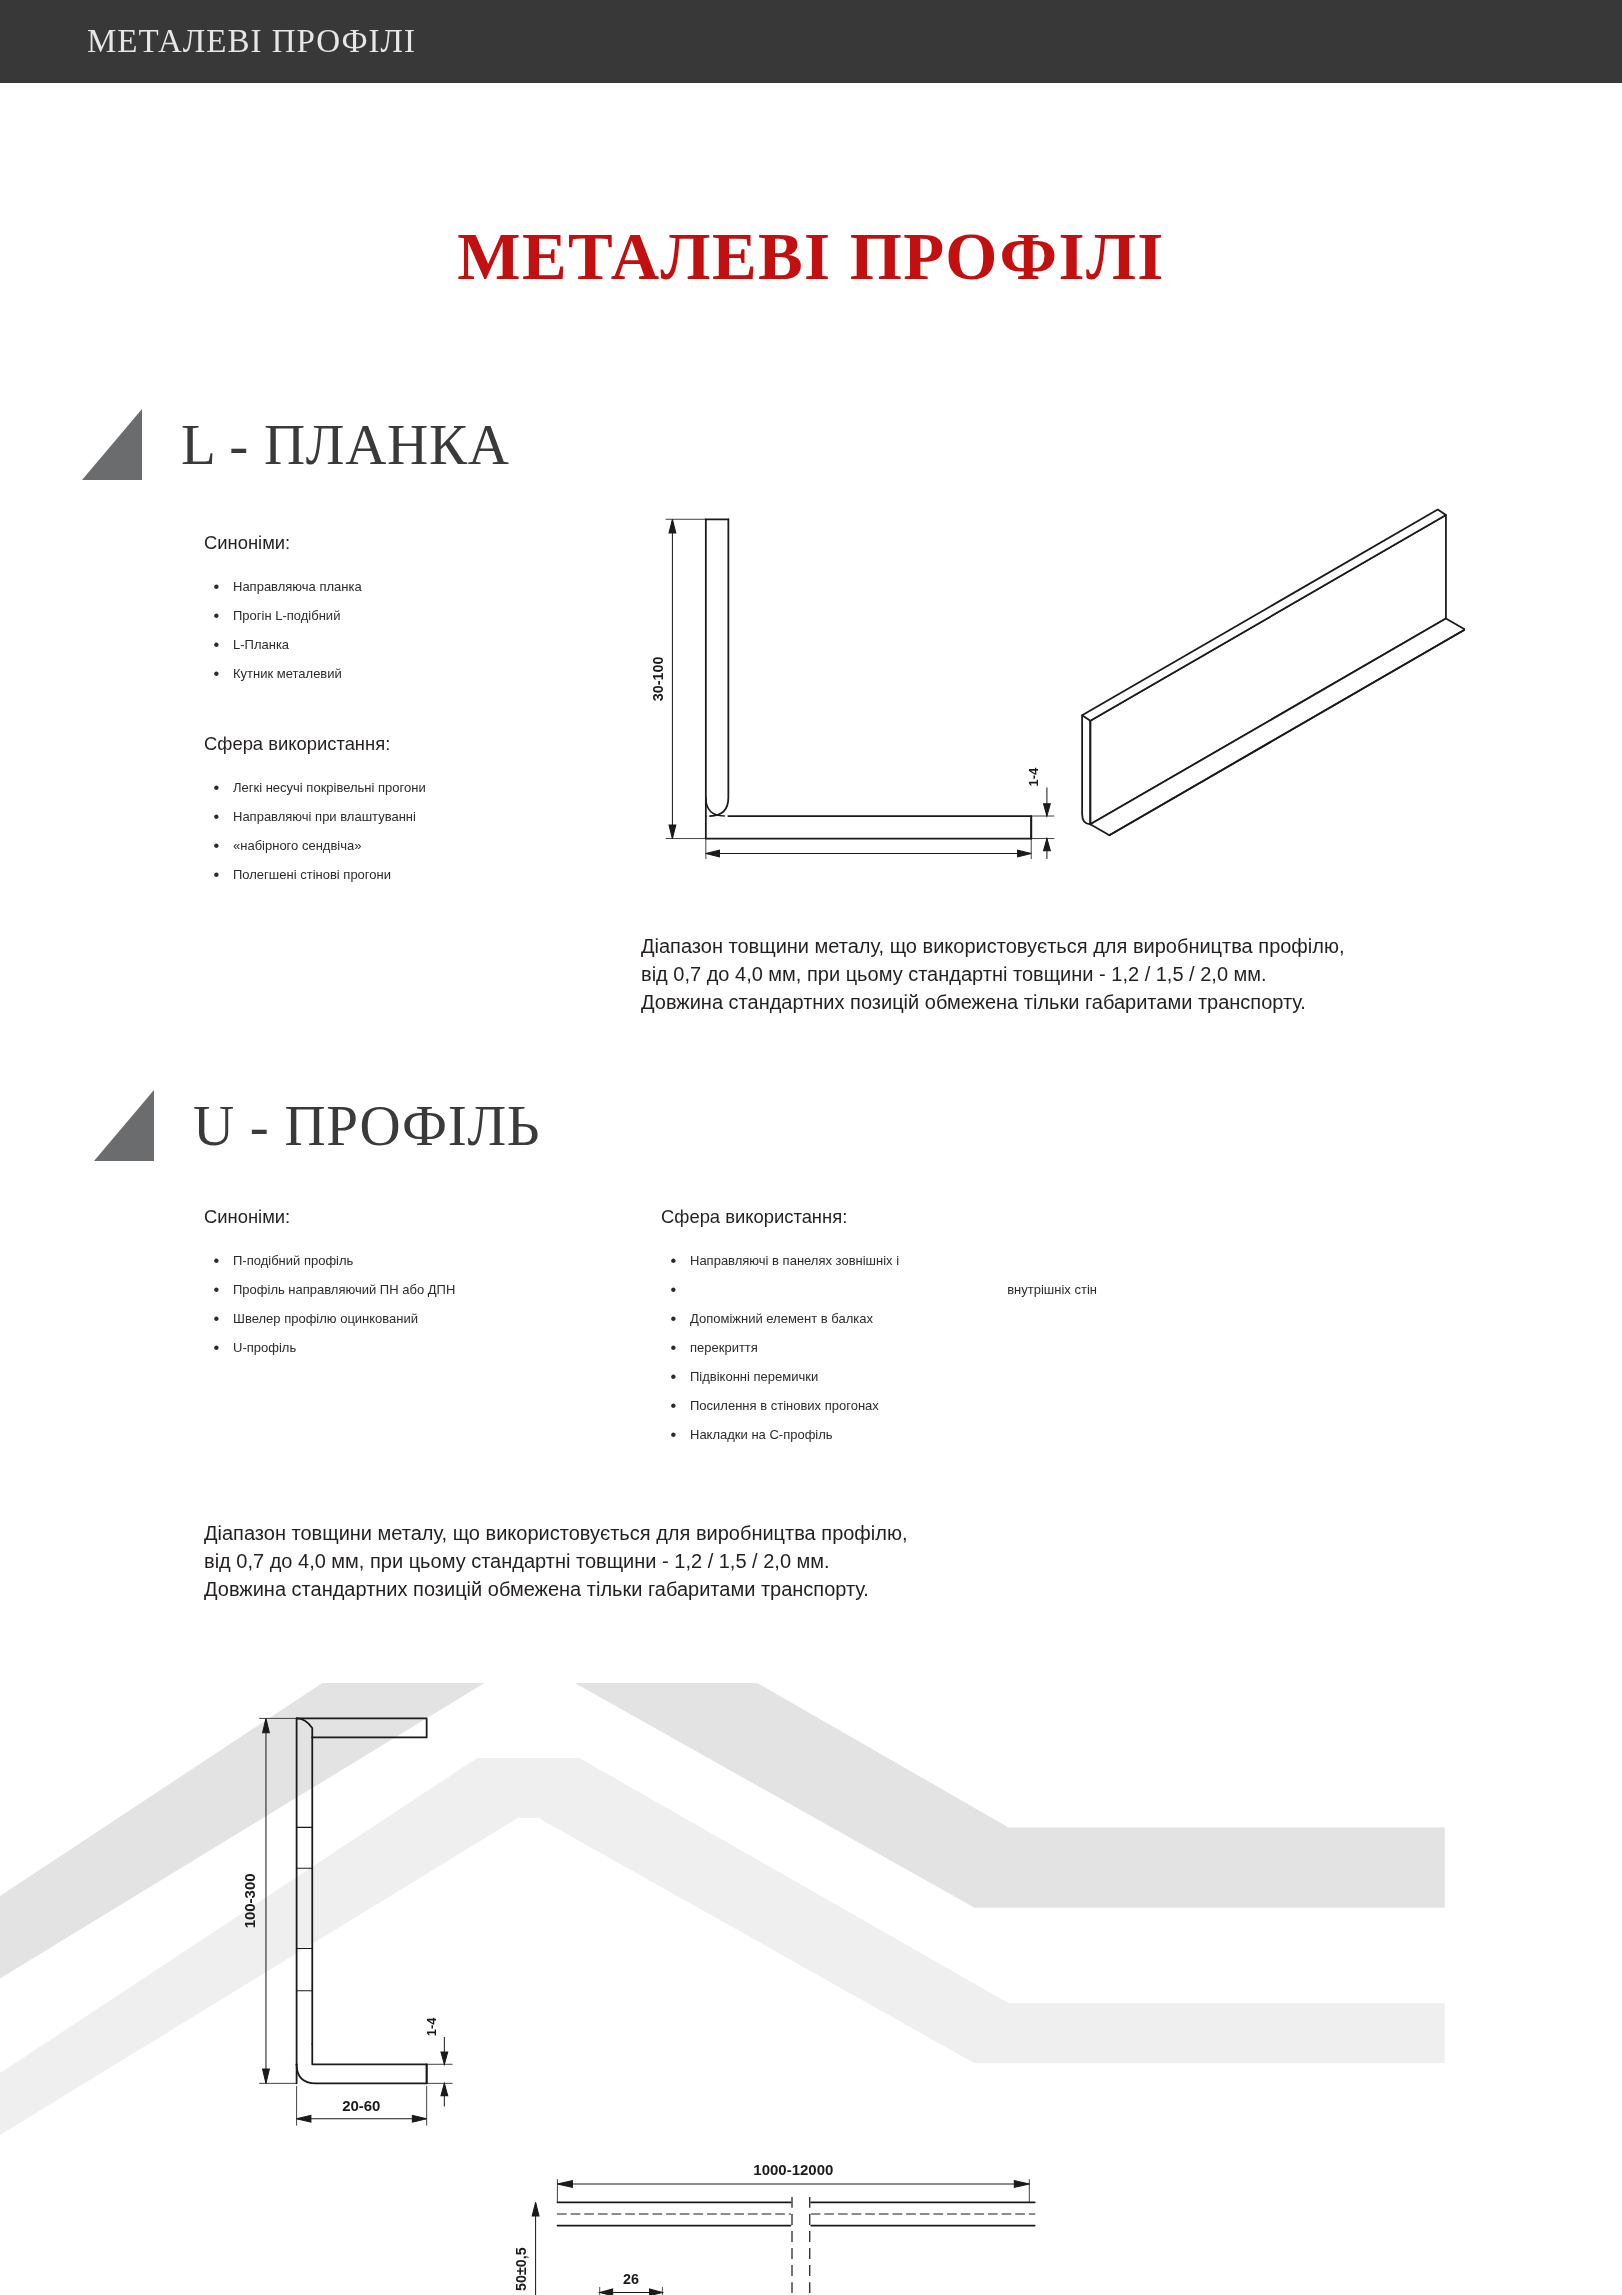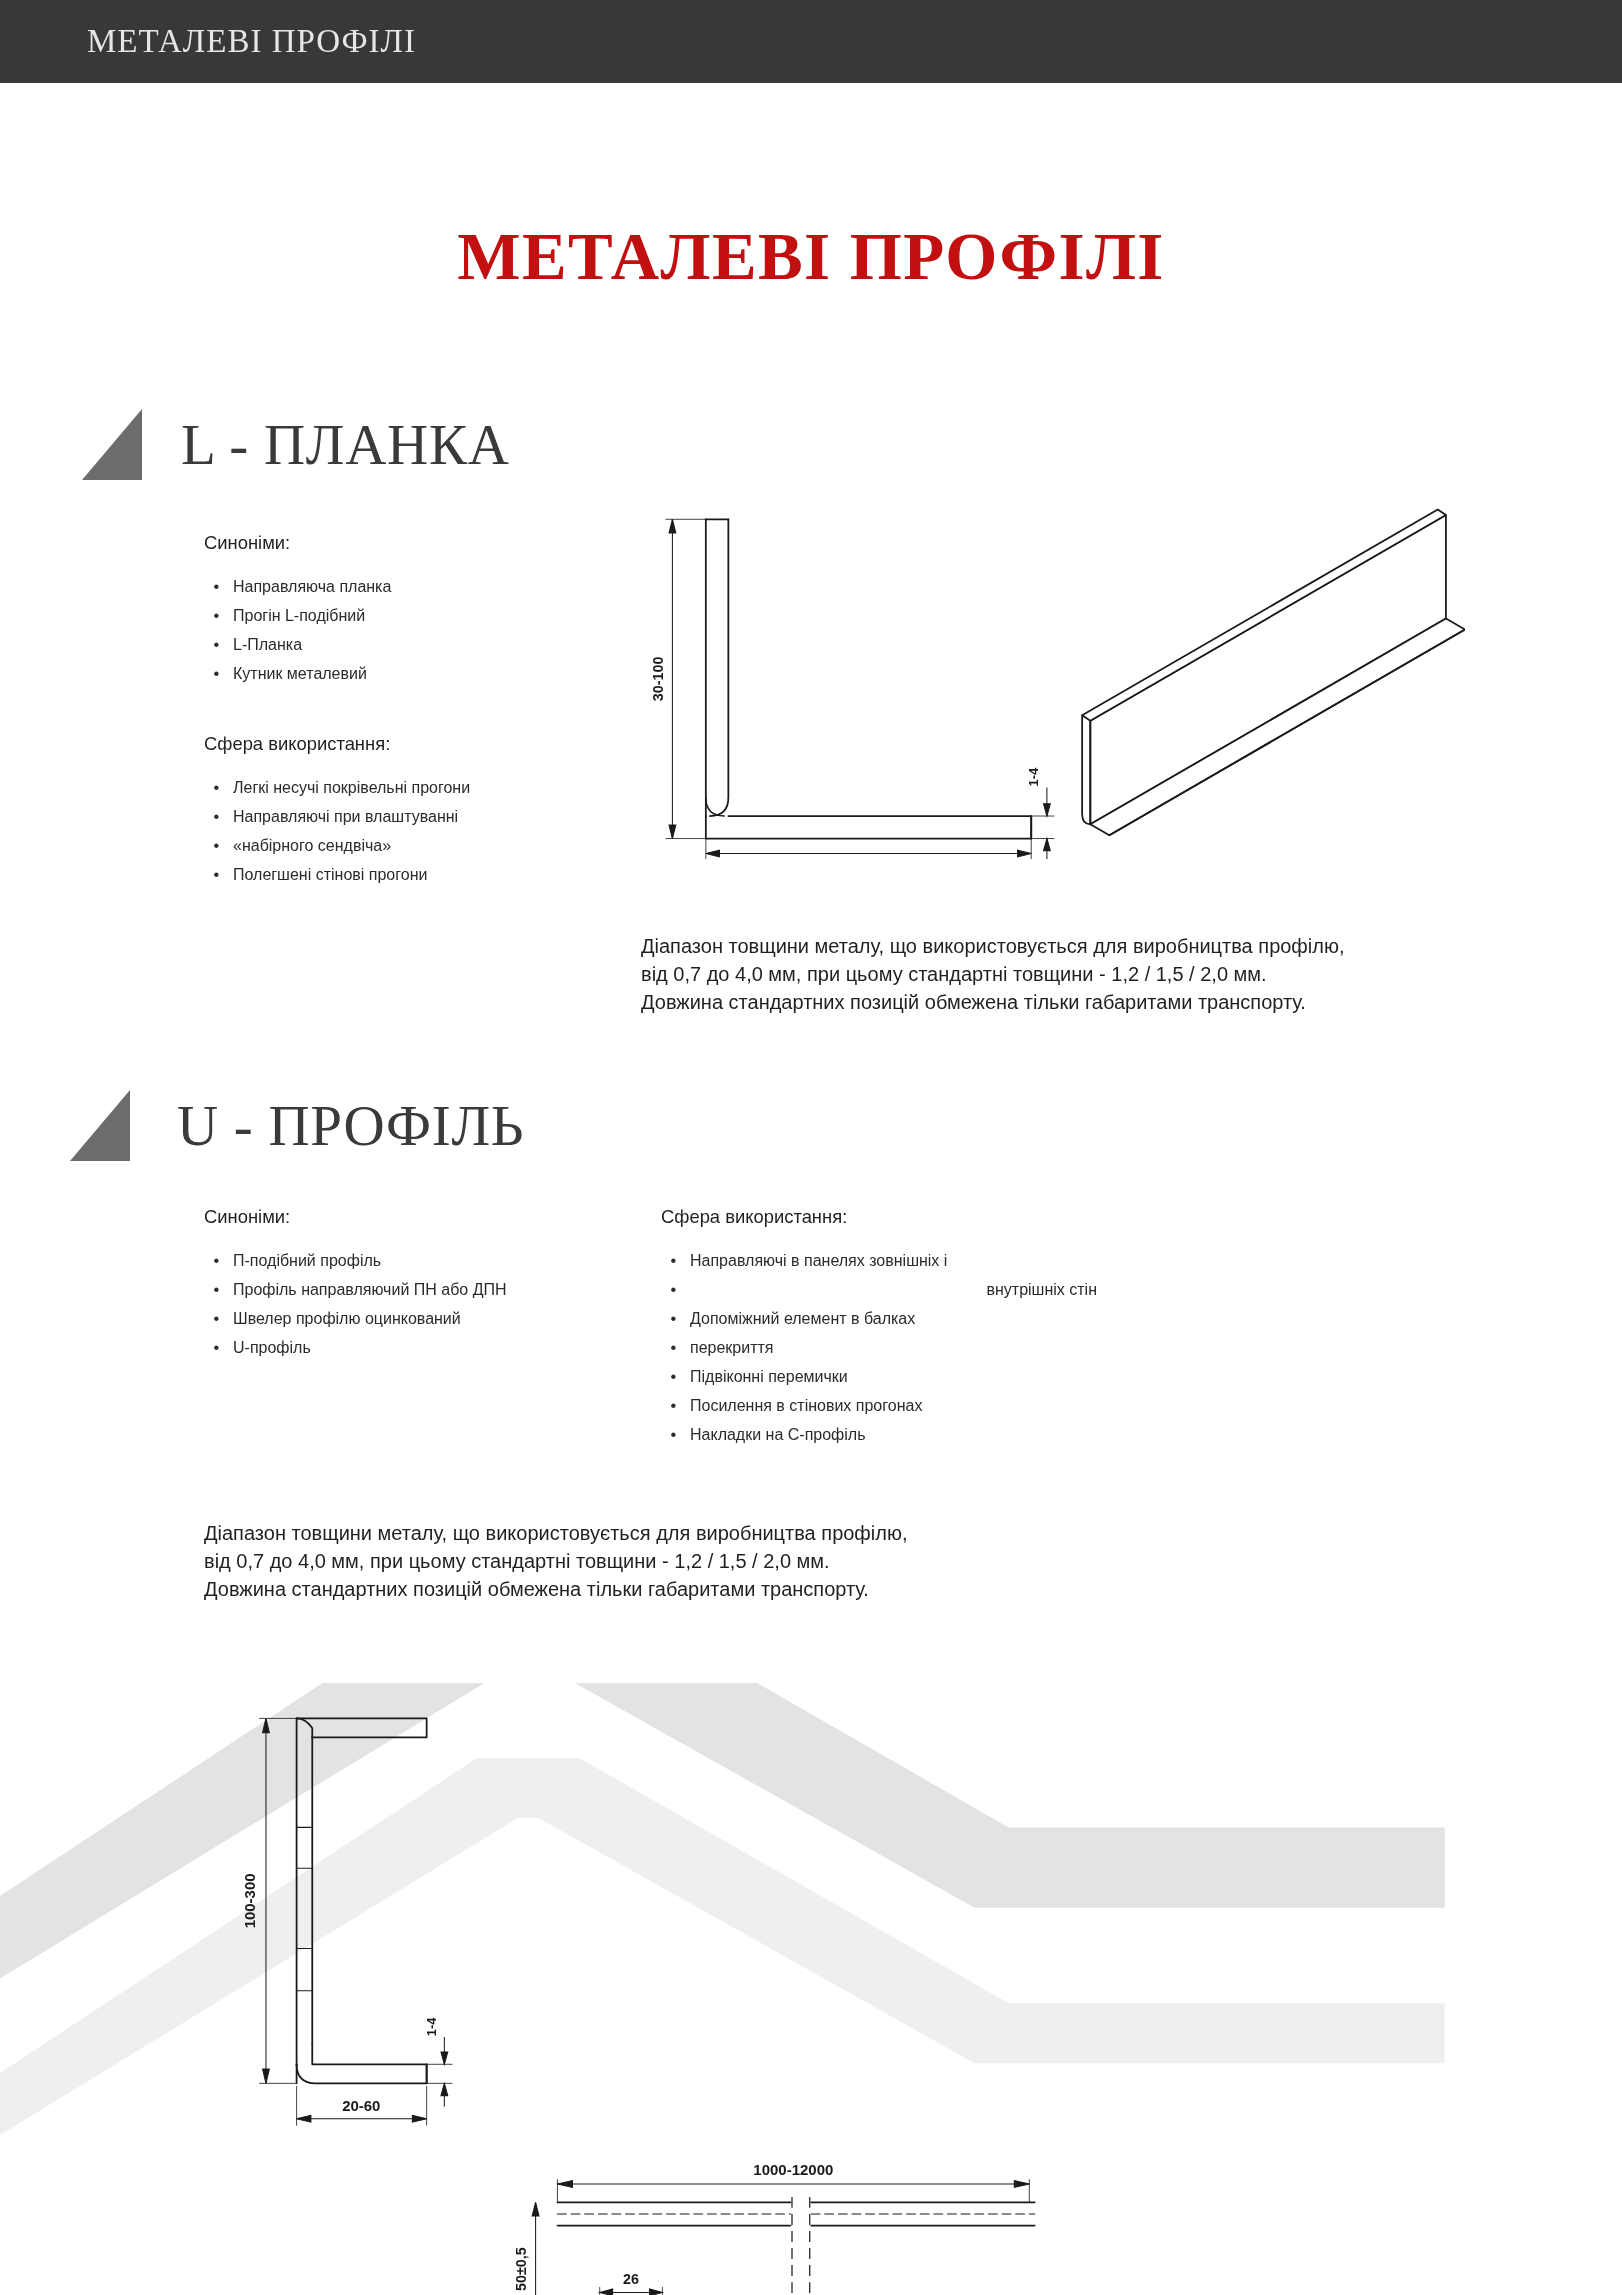--- a/index.html
+++ b/index.html
@@ -61,21 +61,21 @@
   
   .blk { position: absolute; }
   .blk-title {
     font-size: 18.4px; font-weight: 400; color: #231f20;
     margin-bottom: 17.7px; white-space: nowrap;
   }
   ul.blist { list-style: none; }
   ul.blist li {
     position: relative;
     padding-left: 29px;
-    font-size: 16px;
+    font-size: 13px;
     line-height: 29px;
     color: #2b2b2d;
   }
   ul.blist li::before {
     content: "•";
     position: absolute; left: 9.5px; top: 0;
     font-size: 16.4px; line-height: 29px; color: #2b2b2d;
   }
 
   .para {
@@ -188,21 +188,21 @@
     </g>
   </svg>
 </div>
 
 <div class="para" style="left:641px; top:932px;">
   <div>Діапазон товщини металу, що використовується для виробництва профілю,</div>
   <div>від 0,7 до 4,0 мм, при цьому стандартні товщини - 1,2 / 1,5 / 2,0 мм.</div>
   <div>Довжина стандартних позицій обмежена тільки габаритами транспорту.</div>
 </div>
 
-<div class="sec-head" style="left:70px; top:1090px;gap:8px;">
+<div class="sec-head" style="left:94px; top:1090px;">
   <div class="tri"></div>
   <div class="sec-head-text">U - ПРОФІЛЬ</div>
 </div>
 
 <div class="blk" style="left:204px; top:1206px; width:436px;">
   <div class="blk-title">Синоніми:</div>
   <ul class="blist">
     <li>П-подібний профіль</li>
     <li>Профіль направляючий ПН або ДПН</li>
     <li>Швелер профілю оцинкований</li>

